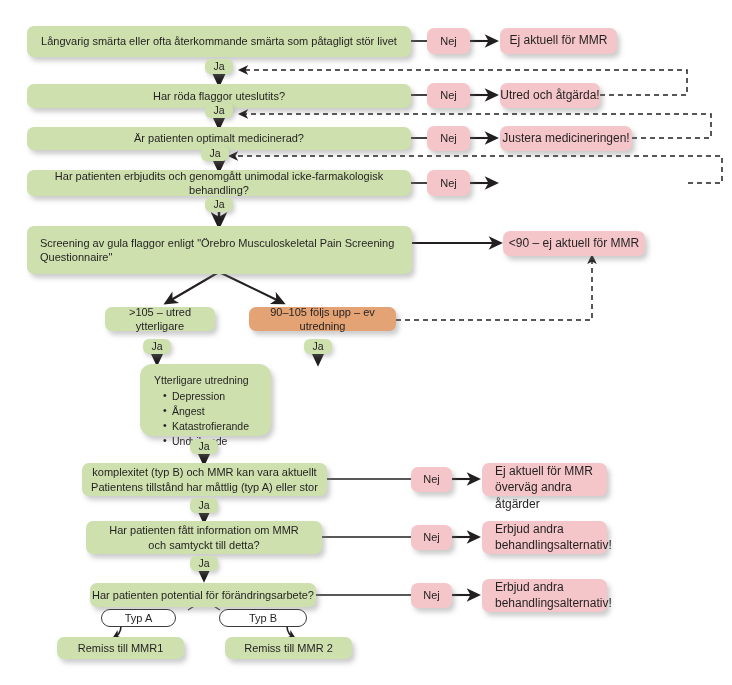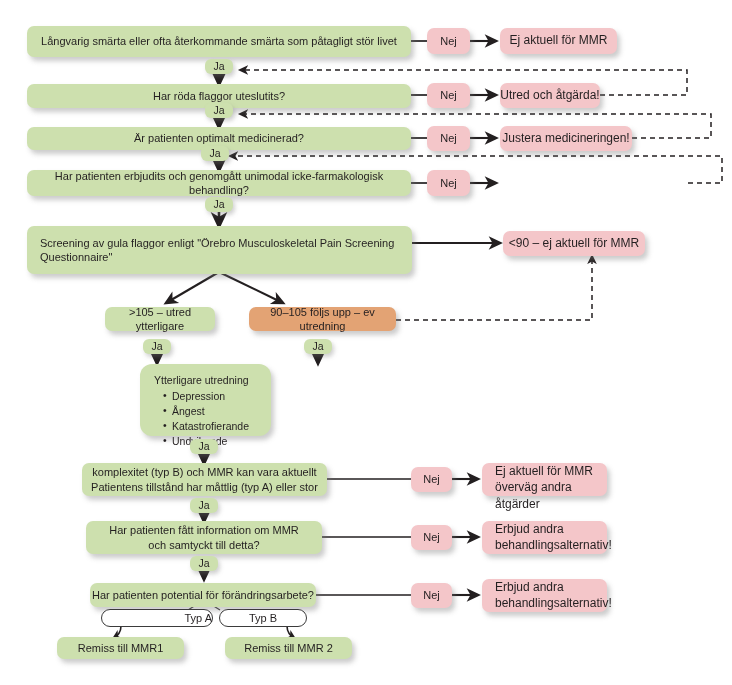--- a/index.html
+++ b/index.html
@@ -268,21 +268,21 @@
     <span>Har patienten potential för förändringsarbete?</span>
   </div>
   <div class="node pink nej" style="left:411px; top:583px; width:41px; height:25px;">
     <span>Nej</span>
   </div>
   <div class="node pink outcome left-text pad-l two-line" style="left:482px; top:579px; width:125px; height:33px; flex-direction:column; align-items:flex-start;">
     <span>Erbjud andra</span>
     <span>behandlingsalternativ!</span>
   </div>
 
-  <div class="node white main-box" style="left:101px; top:609px; width:112px; height:18px;justify-content:flex-end;">
+  <div class="node white main-box" style="left:101px; top:609px; width:75px; height:18px;">
     <span>Typ A</span>
   </div>
   <div class="node white main-box" style="left:219px; top:609px; width:88px; height:18px;">
     <span>Typ B</span>
   </div>
 
   <div class="node green main-box" style="left:57px; top:637px; width:127px; height:22px;">
     <span>Remiss till MMR1</span>
   </div>
   <div class="node green main-box" style="left:225px; top:637px; width:127px; height:22px;">

